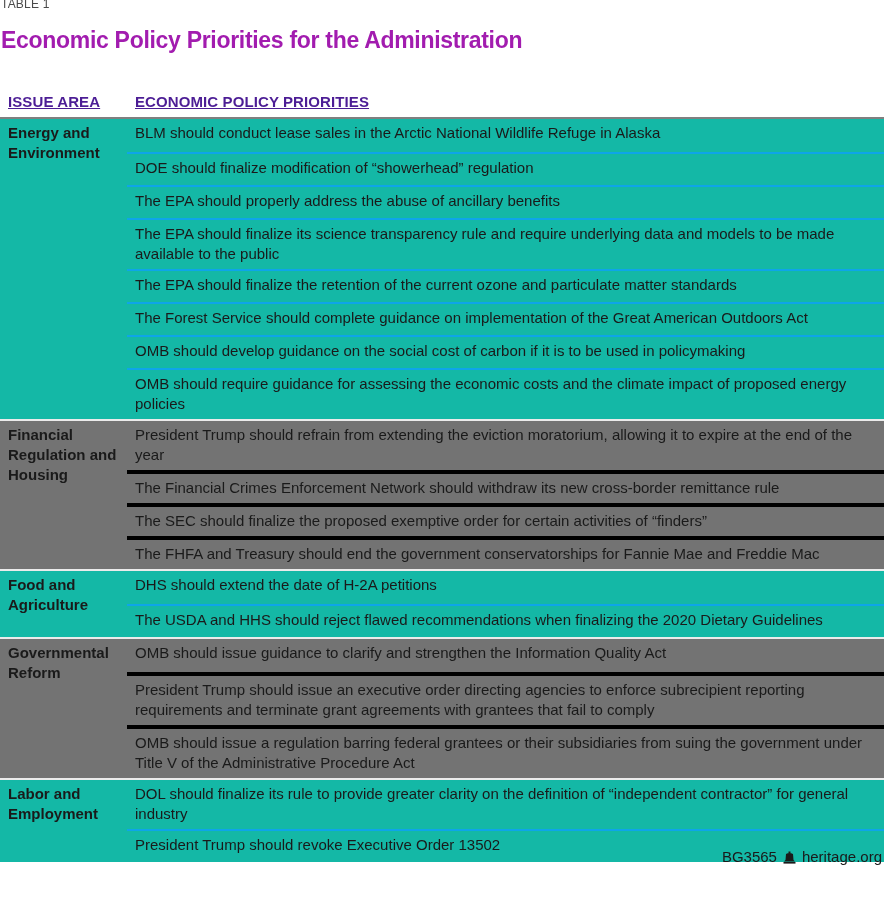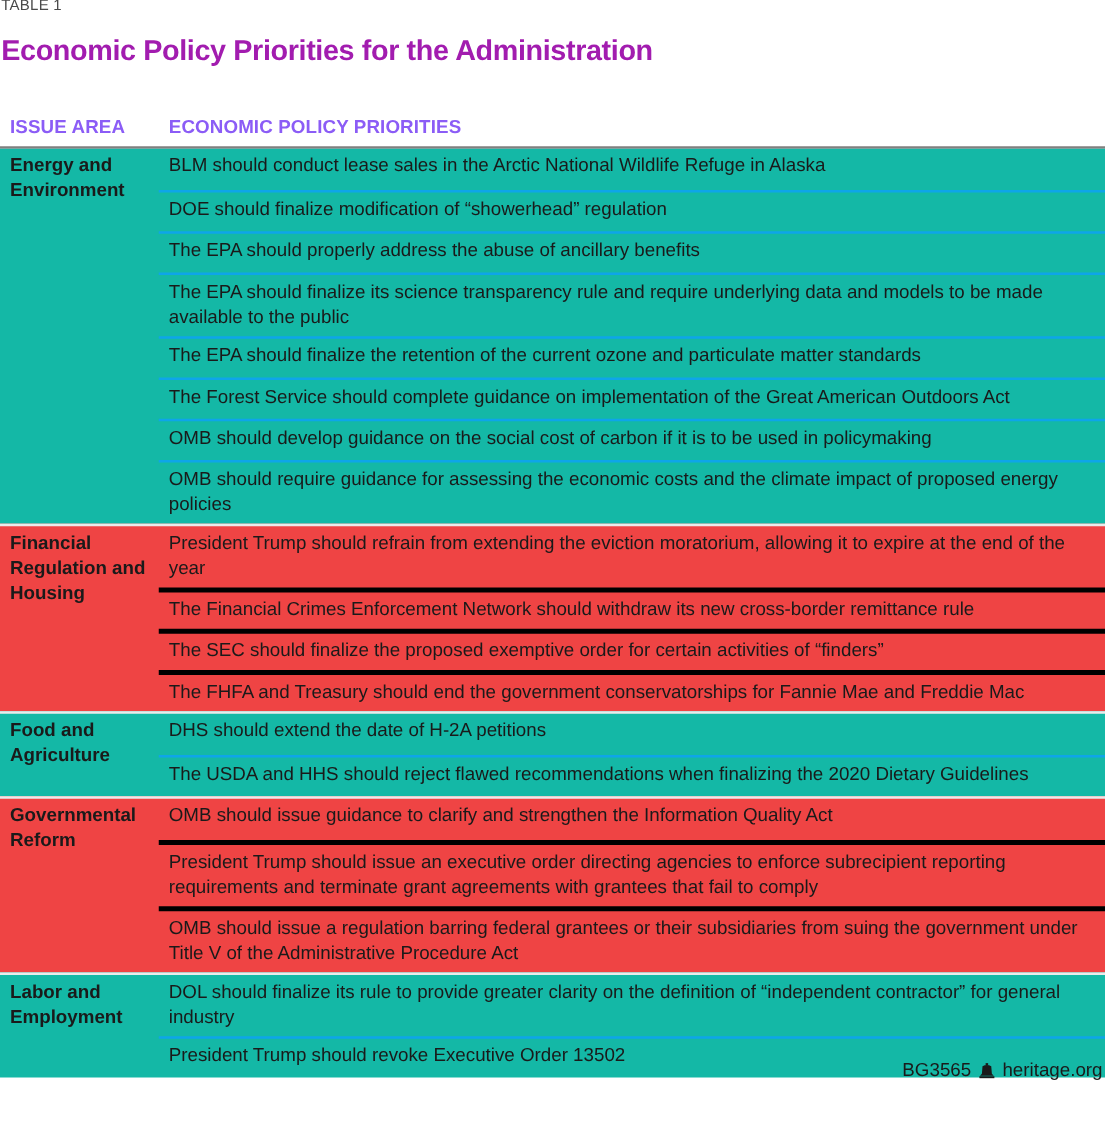--- a/index.html
+++ b/index.html
@@ -14,27 +14,27 @@
     font-size: 23px; font-weight: bold; color: #a21caf; letter-spacing: -0.3px;
   }
   .table {
     position: absolute; left: 0; top: 86px; width: 884px;
   }
   .thead {
     display: flex; height: 33px; align-items: center;
     border-bottom: 2px solid #808080;
   }
   .th {
-    font-size: 15px; font-weight: bold; color: #8b5cf6; letter-spacing: 0.1px;
+    font-size: 15px; font-weight: bold; color: #4c1d95; letter-spacing: 0.1px; text-decoration: underline;
   }
   .th.col1 { width: 127px; padding-left: 8px; }
   .th.col2 { padding-left: 8px; }
   .group { display: flex; }
   .group.gray { background: #14b8a6; }
-  .group.white { background: #ef4444; }
+  .group.white { background: #737373; }
   .group + .group { border-top: 2px solid #ebebeb; }
   .group.gray + .group.white, .group.white + .group.gray { border-top: 2px solid #ebebeb; }
   .area {
     width: 127px; padding: 4px 4px 0 8px;
     font-size: 15px; font-weight: bold; line-height: 20px; color: #1a1a1a;
   }
   .items { flex: 1; }
   .item {
     font-size: 15px; line-height: 20px; color: #1a1a1a;
     padding: 4px 6px 5px 8px;

